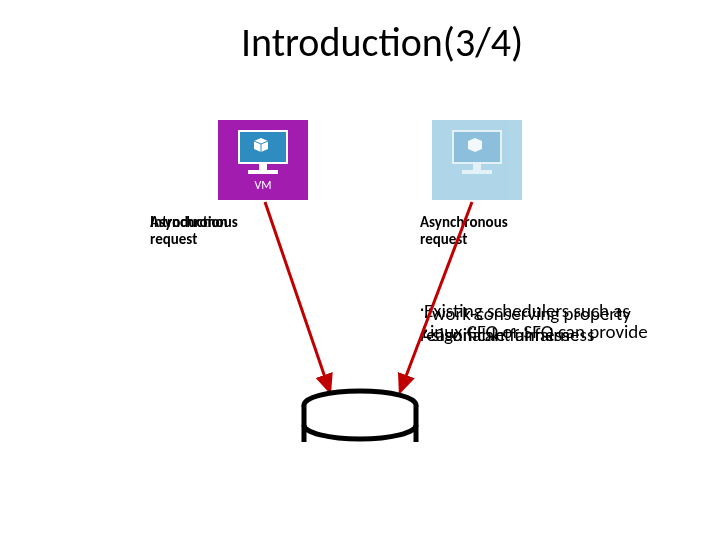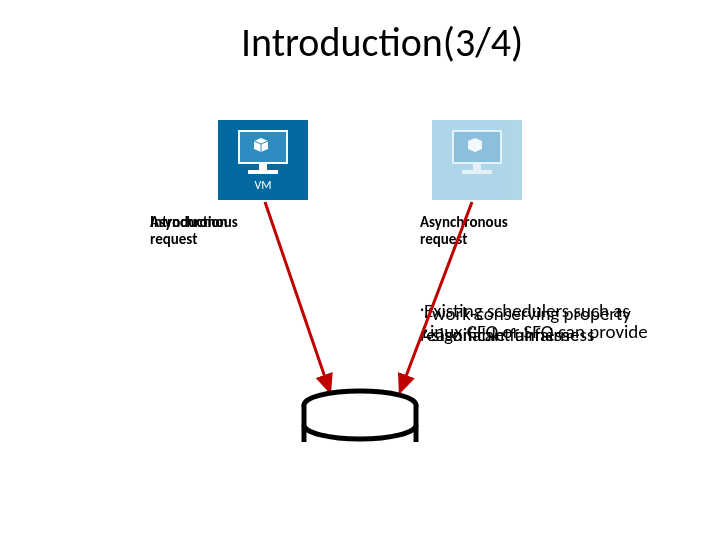--- a/index.html
+++ b/index.html
@@ -1,19 +1,19 @@
 <!DOCTYPE html>
 <html><head>
 <meta charset="utf-8">
 <style>
   html,body{margin:0;padding:0;width:720px;height:540px;background:#fff;font-family:Calibri,Arial,sans-serif;color:#000;}
   .slide{position:relative;width:720px;height:442px;overflow:hidden;padding-left:44px;}
   .title{position:absolute;top:18px;left:0;width:100%;text-align:center;font-size:40px;font-weight:400;}
   
-  .vm{position:absolute;width:90px;height:80px;background:#0369a1;display:flex;flex-direction:column;align-items:center;justify-content:flex-start;}
+  .vm{position:absolute;width:90px;height:80px;background:#a21caf;display:flex;flex-direction:column;align-items:center;justify-content:flex-start;}
   .vm .monitor{margin-top:10px;width:46px;height:30px;border:2px solid #fff;background:#2f8cc0;position:relative;}
   .vm .monitor .cube{position:absolute;top:6px;left:14px;width:14px;height:14px;}
   .vm .stand{width:8px;height:6px;background:#fff;margin-top:0;}
   .vm .base{width:30px;height:4px;background:#fff;}
   .vm .label{color:#fff;font-size:12px;margin-top:4px;}
   .vm.faded{background:#6fb6d6;opacity:0.55;}
   .vm.faded .monitor{border-color:#cfe9f3}
   .vm.faded .stand,.vm.faded .base{background:#cfe9f3}
   .vm.faded .label{color:#dff0f8}
   

